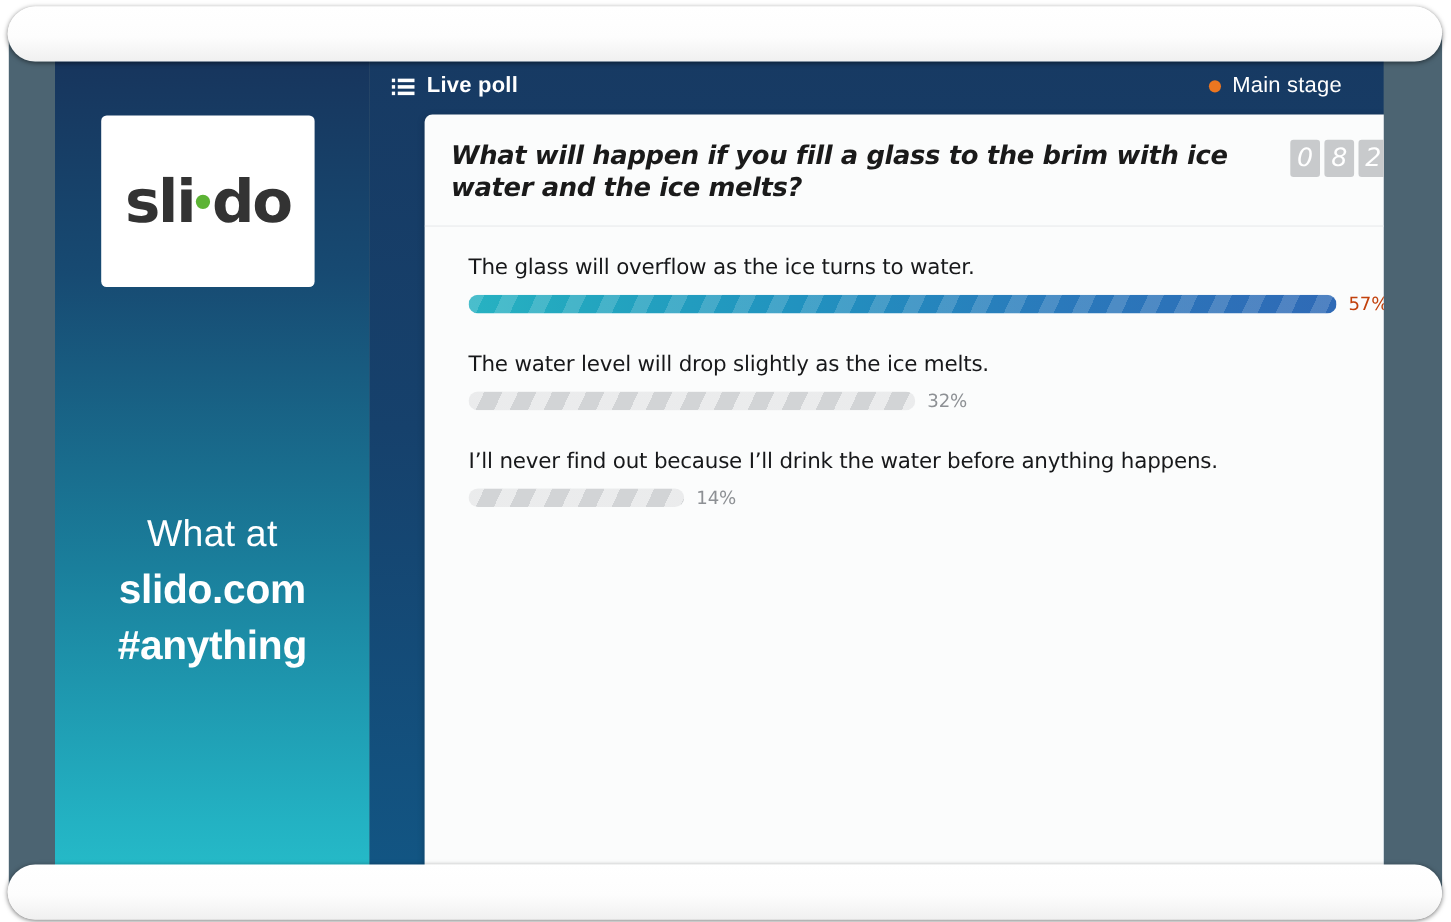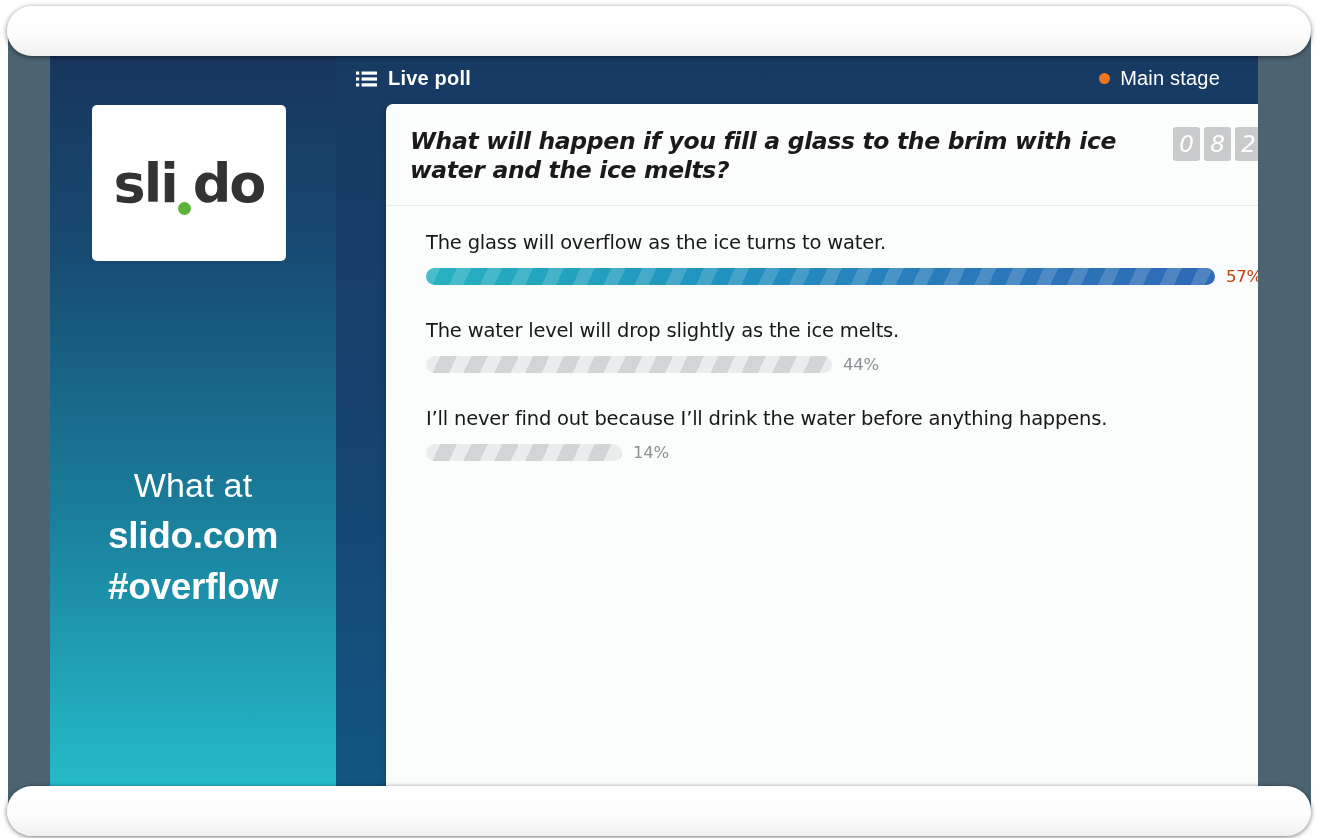--- a/index.html
+++ b/index.html
@@ -76,21 +76,21 @@
     align-items: center;
     justify-content: center;
   }
   #logo-text {
     font-family: "DejaVu Sans", sans-serif;
     font-size: 54px;
     font-weight: bold;
     color: #333333;
     letter-spacing: -2px;
     display: flex;
-    align-items: flex-end;
+    align-items: center;
   }
   #logo-dot {
     display: inline-block;
     width: 13px;
     height: 13px;
     border-radius: 50%;
     background: #5cb335;
     margin: 0 2px 0 1px;
   }
   #join-block {
@@ -289,21 +289,21 @@
         <div id="logo-text">
           <span>sli</span>
           <span id="logo-dot"></span>
           <span>do</span>
         </div>
       </div>
 
       <div id="join-block">
         <div class="join-line-1">What at</div>
         <div class="join-line-2">slido.com</div>
-        <div class="join-line-3">#overflow</div>
+        <div class="join-line-3">#anything</div>
       </div>
 
     </div>
 
     <div id="main-area">
 
       <div id="topbar">
         <div id="topbar-left">
           <svg id="list-icon" viewBox="0 0 21 16">
             <rect x="0" y="0.5" width="3.2" height="3.2" fill="#ffffff"></rect>
@@ -338,21 +338,21 @@
               <div class="answer-text">The glass will overflow as the ice turns to water.</div>
               <div class="bar-row">
                 <div class="bar-track leading" style="width: 798px;"></div>
                 <div class="bar-pct pct-leading">57%</div>
               </div>
             </div>
             <div class="answer-block">
               <div class="answer-text">The water level will drop slightly as the ice melts.</div>
               <div class="bar-row">
                 <div class="bar-track plain" style="width: 406px;"></div>
-                <div class="bar-pct pct-plain">44%</div>
+                <div class="bar-pct pct-plain">32%</div>
               </div>
             </div>
             <div class="answer-block">
               <div class="answer-text">I’ll never find out because I’ll drink the water before anything happens.</div>
               <div class="bar-row">
                 <div class="bar-track plain" style="width: 196px;"></div>
                 <div class="bar-pct pct-plain">14%</div>
               </div>
             </div>
           </div>

